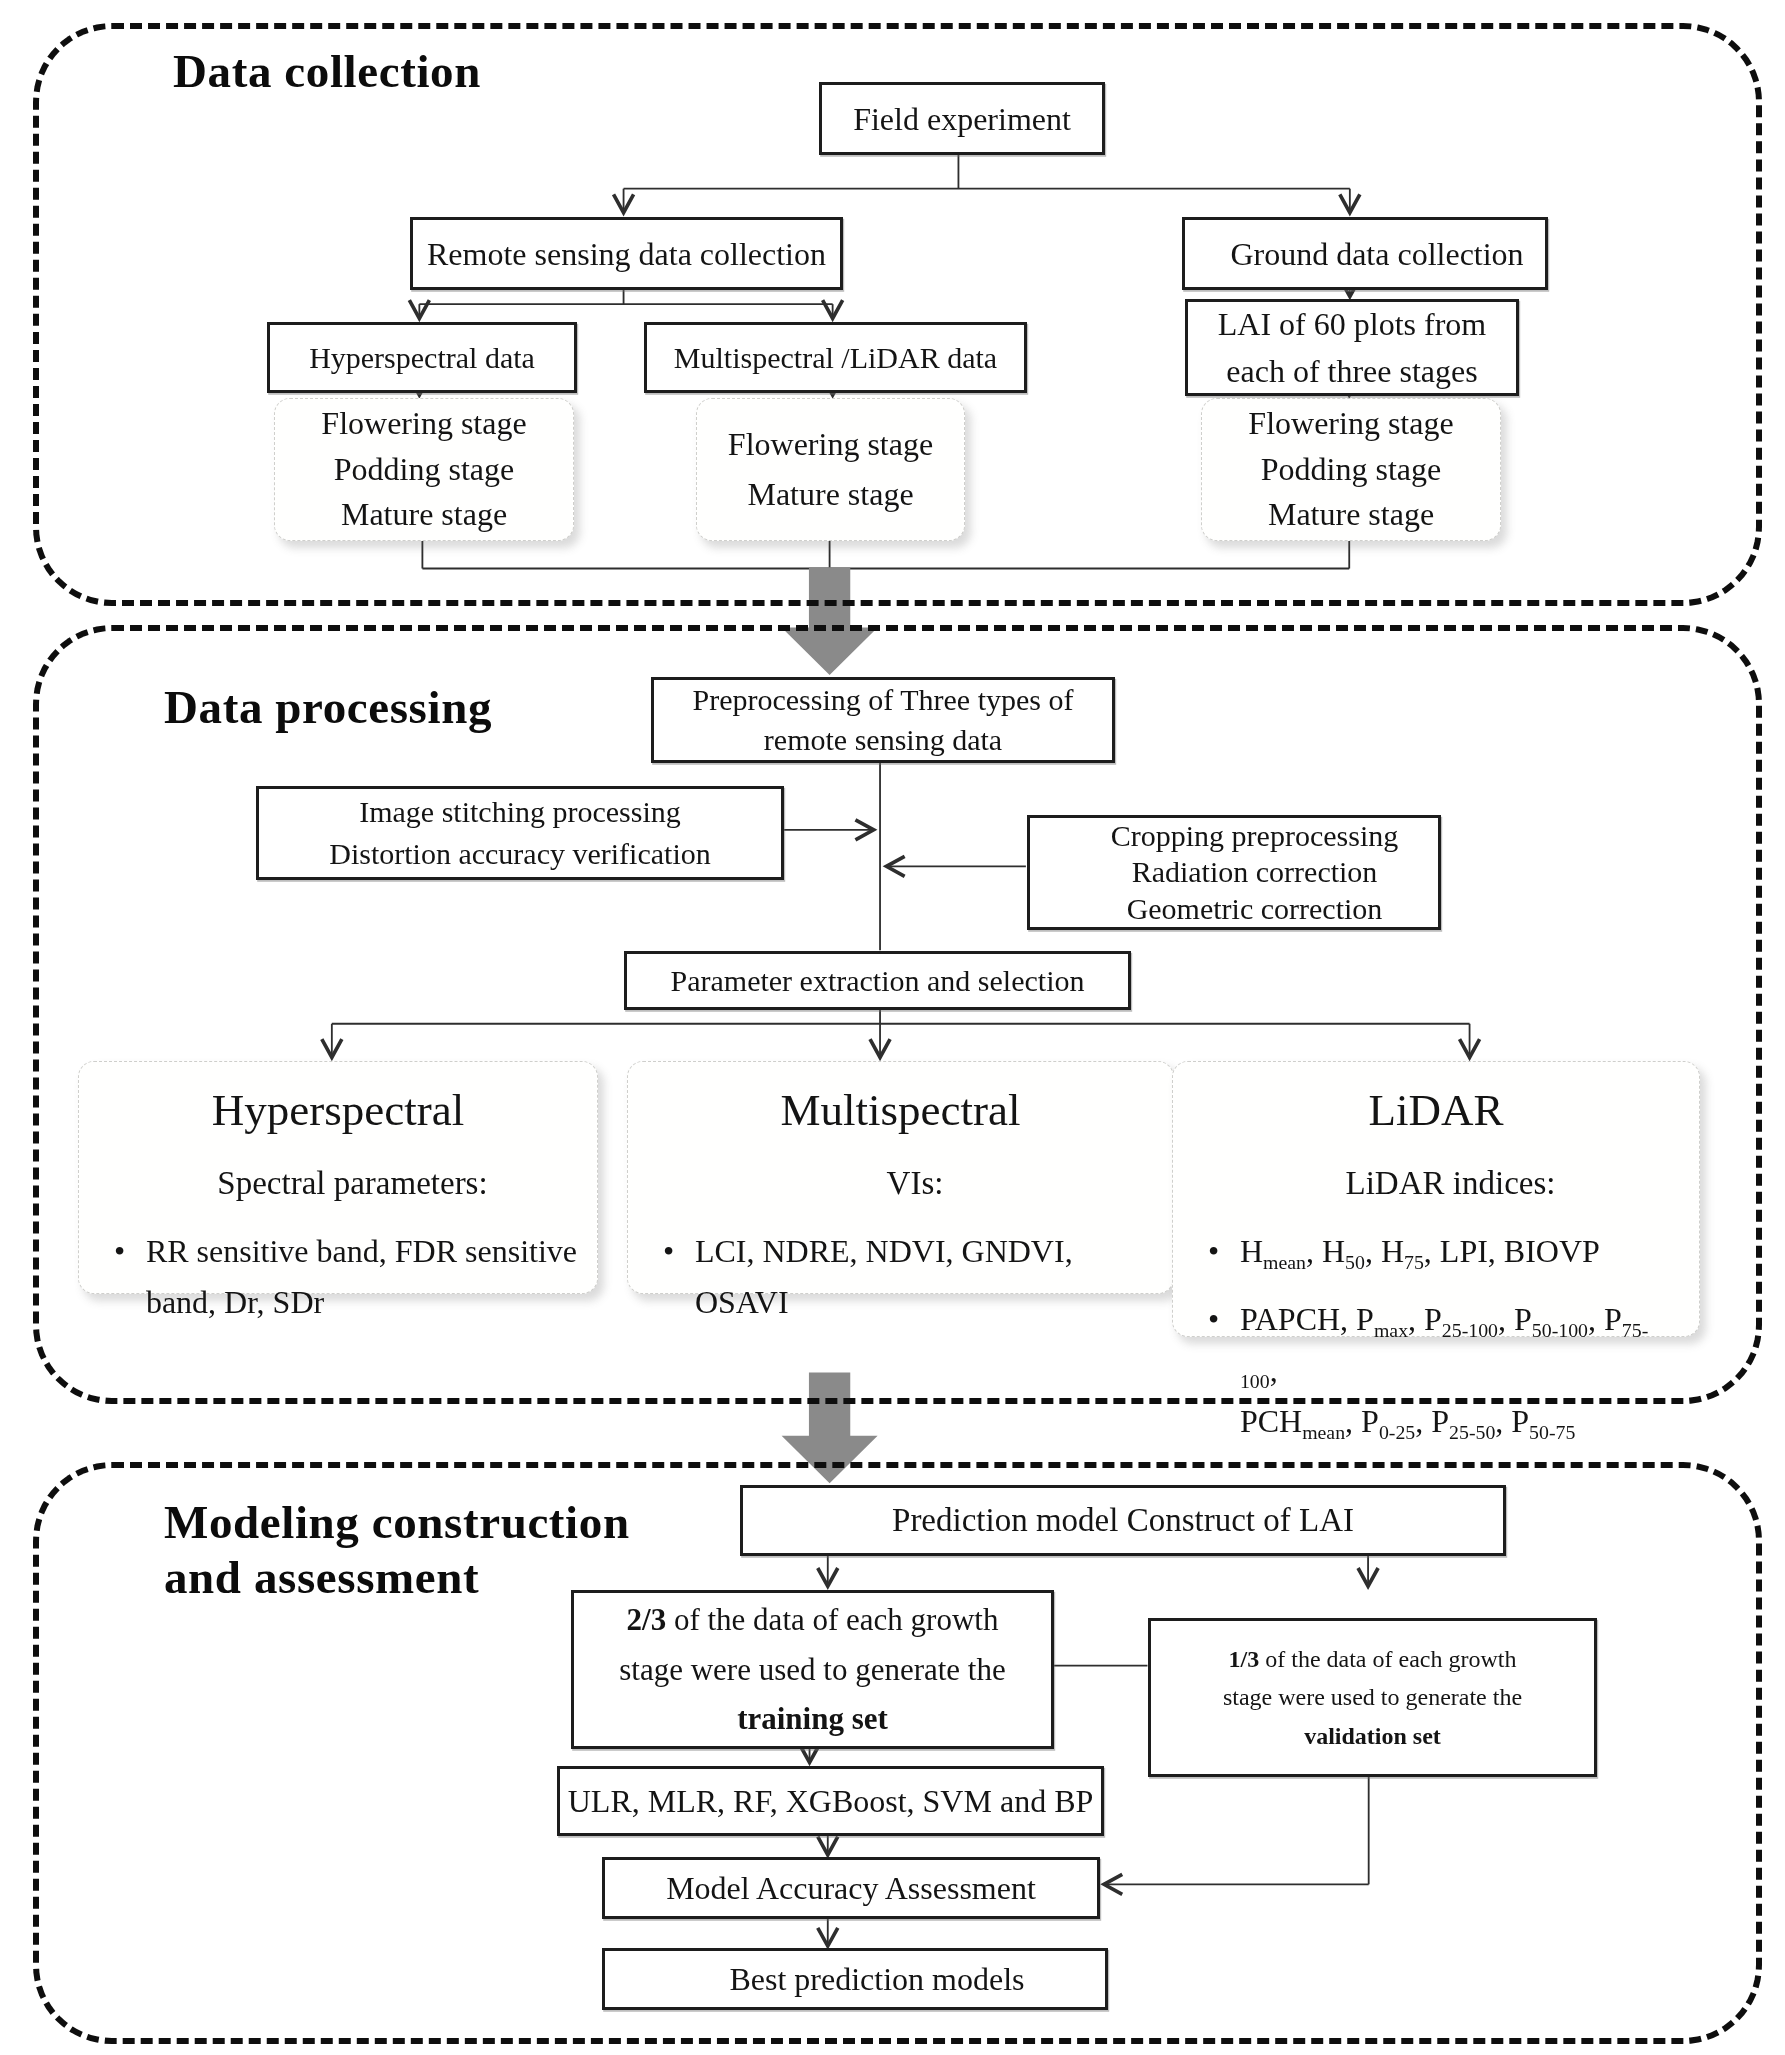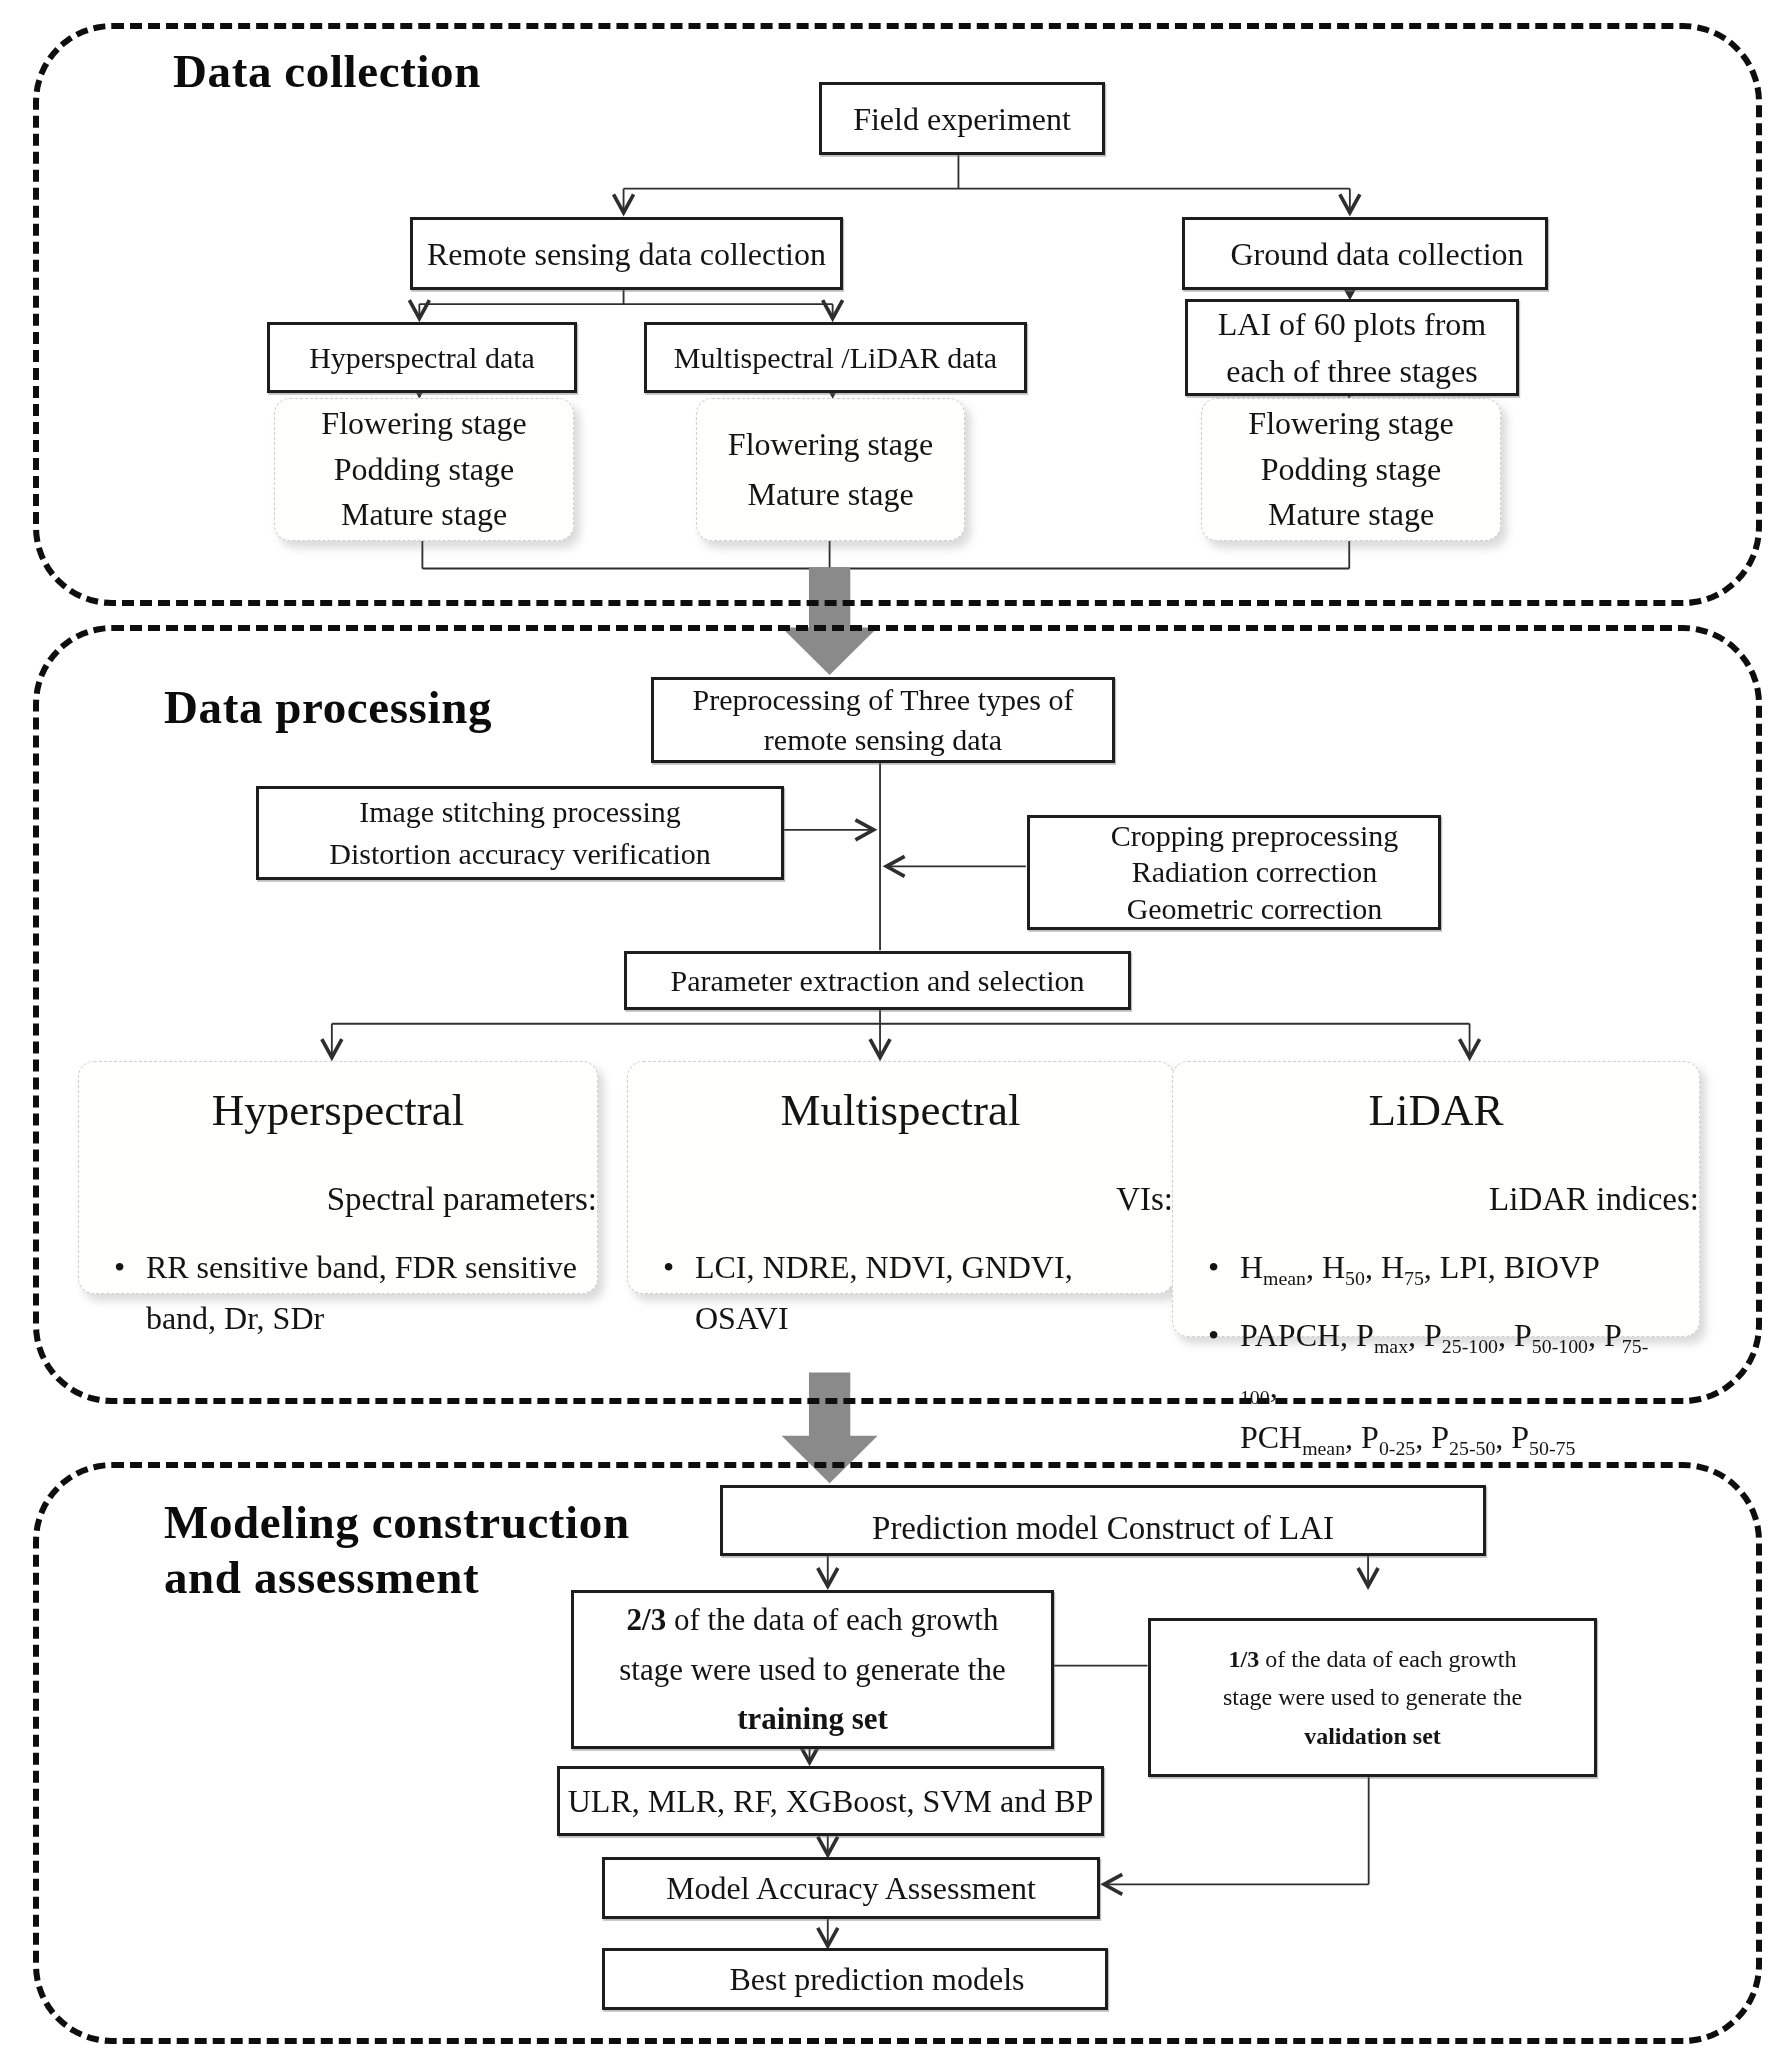--- a/index.html
+++ b/index.html
@@ -10,21 +10,21 @@
   .box{position:absolute;background:#ffffff;border:3px solid #1d1d1d;box-shadow:1.2px 1.8px 0 rgba(110,110,110,.45);
        display:flex;flex-direction:column;align-items:center;justify-content:center;text-align:center;
        font-size:32px;line-height:1.5;}
   .box .ln{white-space:nowrap;}
   .soft{position:absolute;background:#fffffe;border:1.8px dashed #cfcfcc;border-radius:16px;
         box-shadow:5.5px 6.7px 8.5px rgba(90,90,90,.22);display:flex;flex-direction:column;
         align-items:center;justify-content:center;text-align:center;font-size:32px;line-height:1.62;}
   .pbox{position:absolute;background:#fffffe;border:1.8px dashed #cfcfcc;border-radius:16px;
         box-shadow:5.5px 6.7px 8.5px rgba(90,90,90,.22);font-size:32px;}
   .pbox .phead{text-align:center;font-size:45px;margin-top:23px;line-height:1.15;}
-  .pbox .plabel{text-align:right;margin:44px 0 0 29px;font-size:33px;}
+  .pbox .plabel{text-align:center;margin:28px 0 0 29px;font-size:33px;}
   .blt{display:flex;text-align:left;gap:20.7px;margin:24px 0 0 35px;padding-right:18px;font-size:32px;line-height:1.6;}
   .blt .dot{flex:0 0 auto;}
   sub{font-size:0.62em;line-height:0;}
   svg{position:absolute;left:0;top:0;}
   b{font-weight:bold;}
 </style>
 </head>
 <body>
 
 <div id="canvas">
@@ -177,21 +177,21 @@
       <span>PCH</span><sub>mean</sub><span>, P</span><sub>0-25</sub><span>, P</span><sub>25-50</sub><span>, P</span><sub>50-75</sub></span>
     </div>
   </div>
 
   <div class="sec" style="left:33px;top:1462px;width:1717px;height:570px;"></div>
   <div class="ttl" style="left:164px;top:1495px;">
     <div>Modeling construction</div>
     <div>and assessment</div>
   </div>
 
-  <div class="box" style="left:720px;top:1485px;width:760px;height:65px;font-size:33px;justify-content:flex-end;">
+  <div class="box" style="left:740px;top:1485px;width:760px;height:65px;font-size:33px;">
     <div class="ln">Prediction model Construct of LAI</div>
   </div>
 
   <div class="box" style="left:571px;top:1590px;width:477px;height:153px;font-size:31px;line-height:1.6;">
     <div class="ln"><b>2/3</b><span> of the data of each growth</span></div>
     <div class="ln">stage were used to generate the</div>
     <div class="ln"><b>training set</b></div>
   </div>
 
   <div class="box" style="left:1148px;top:1590px;width:443px;height:153px;font-size:24px;line-height:1.6;margin-top:28px;">

